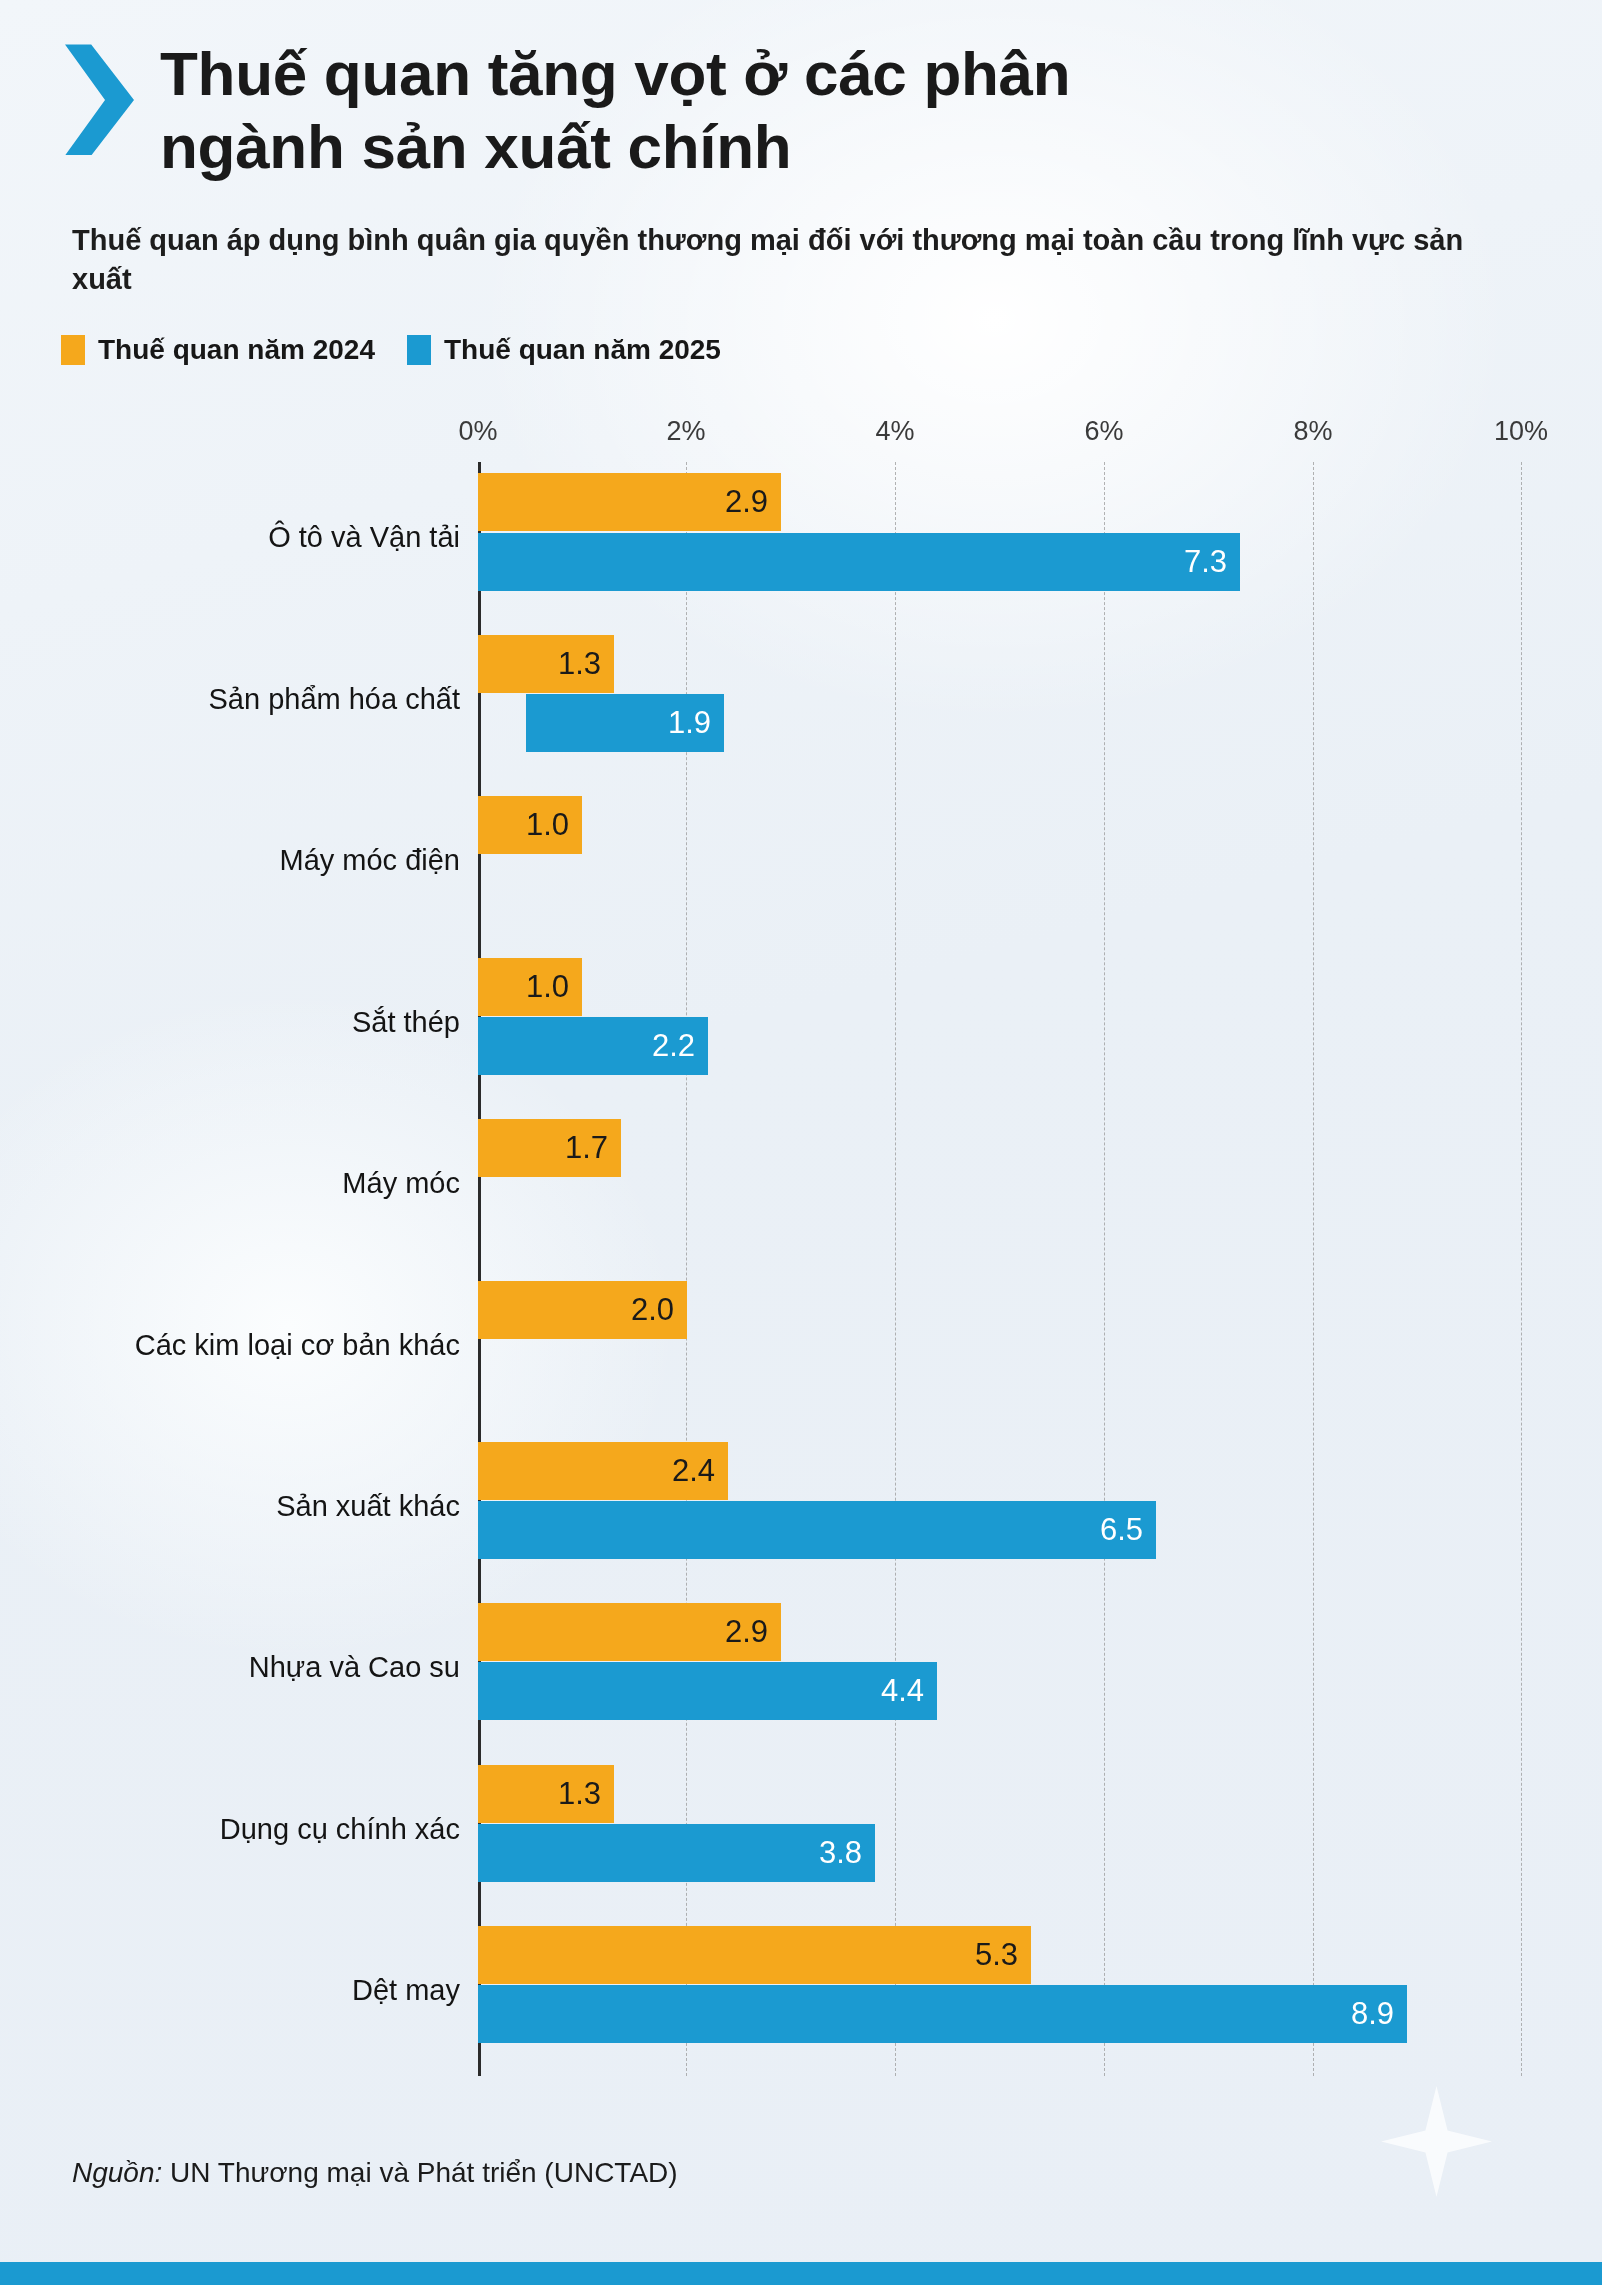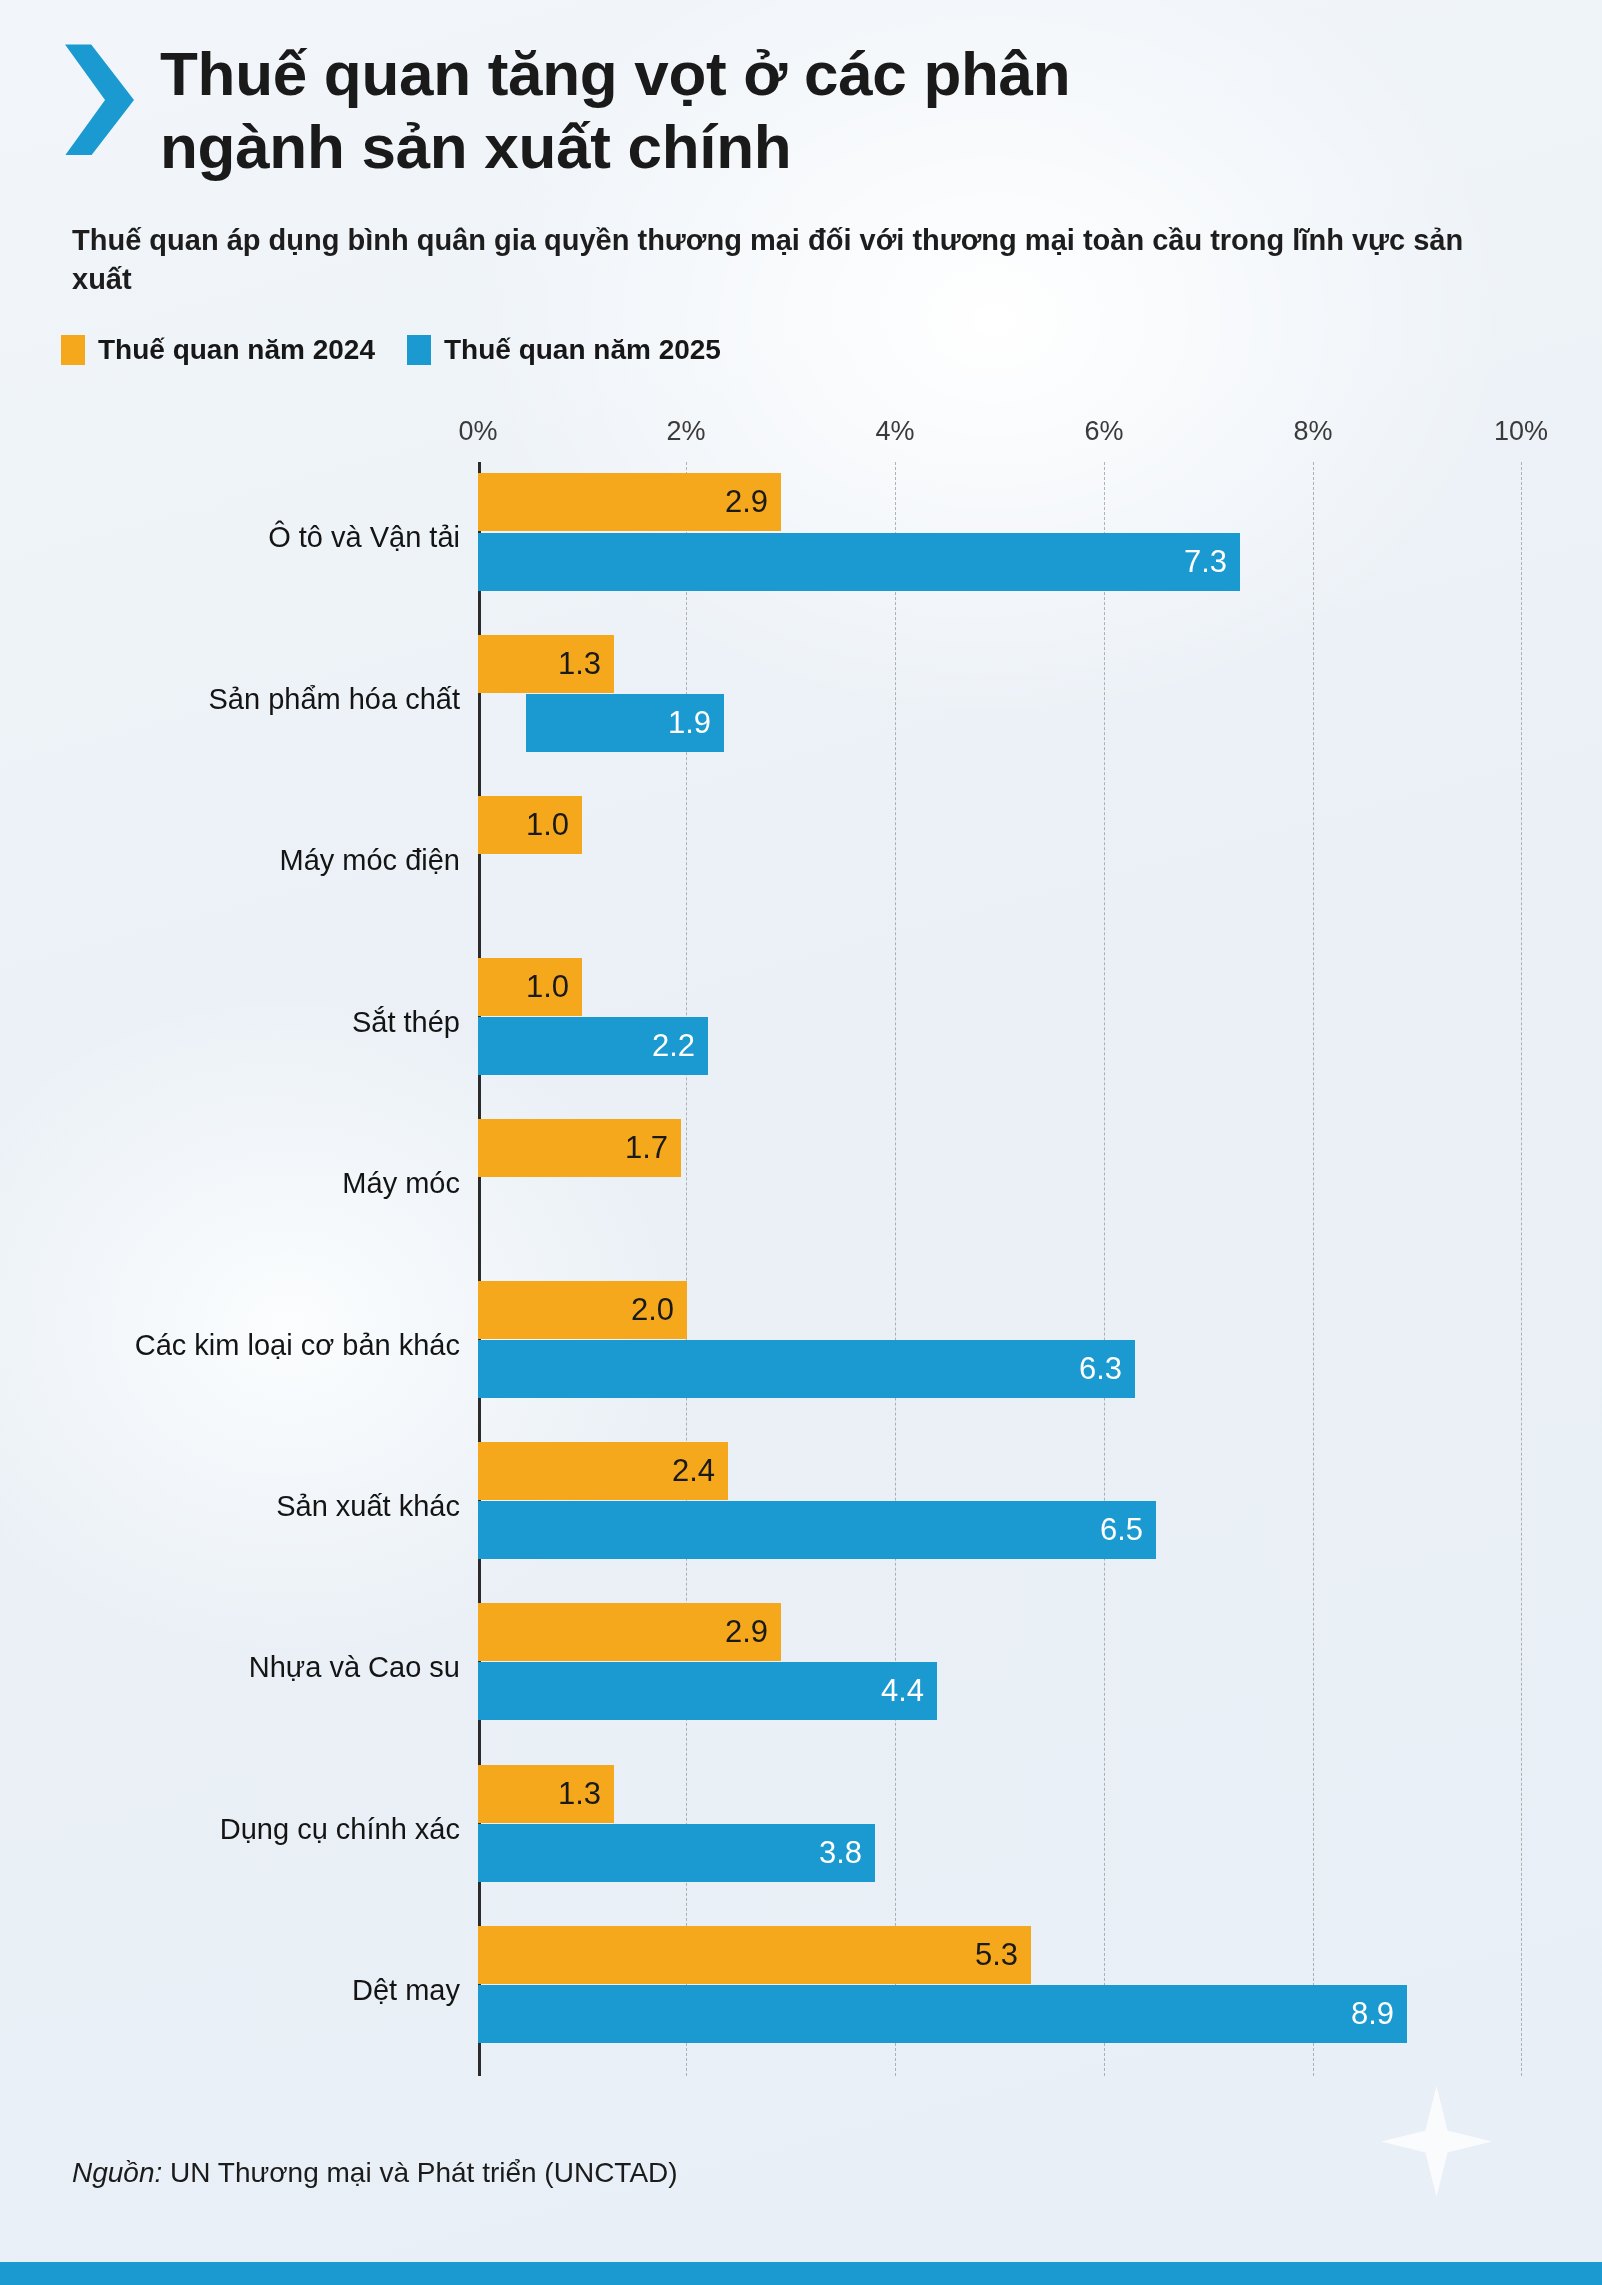--- a/index.html
+++ b/index.html
@@ -255,32 +255,29 @@
           <div class="row-label">Sắt thép</div>
           <div class="bar b2024" style="width: 104px; background: rgb(245, 168, 28);">
             <span class="bar-value">1.0</span>
           </div>
           <div class="bar b2025" style="width: 230px; background: rgb(27, 154, 209);">
             <span class="bar-value">2.2</span>
           </div>
         </div>
         <div class="row" style="top: 651px;">
           <div class="row-label">Máy móc</div>
-          <div class="bar b2024" style="width: 203px; background: rgb(245, 168, 28);">
+          <div class="bar b2024" style="width: 143px; background: rgb(245, 168, 28);">
             <span class="bar-value">1.7</span>
           </div>
         </div>
         <div class="row" style="top: 813px;">
           <div class="row-label">Các kim loại cơ bản khác</div>
           <div class="bar b2024" style="width: 209px; background: rgb(245, 168, 28);">
             <span class="bar-value">2.0</span>
           </div>
-          <div class="bar b2025" style="width: 657px; background: rgb(27, 154, 209);">
-            <span class="bar-value">6.3</span>
-          </div>
         </div>
         <div class="row" style="top: 974px;">
           <div class="row-label">Sản xuất khác</div>
           <div class="bar b2024" style="width: 250px; background: rgb(245, 168, 28);">
             <span class="bar-value">2.4</span>
           </div>
           <div class="bar b2025" style="width: 678px; background: rgb(27, 154, 209);">
             <span class="bar-value">6.5</span>
           </div>
         </div>

